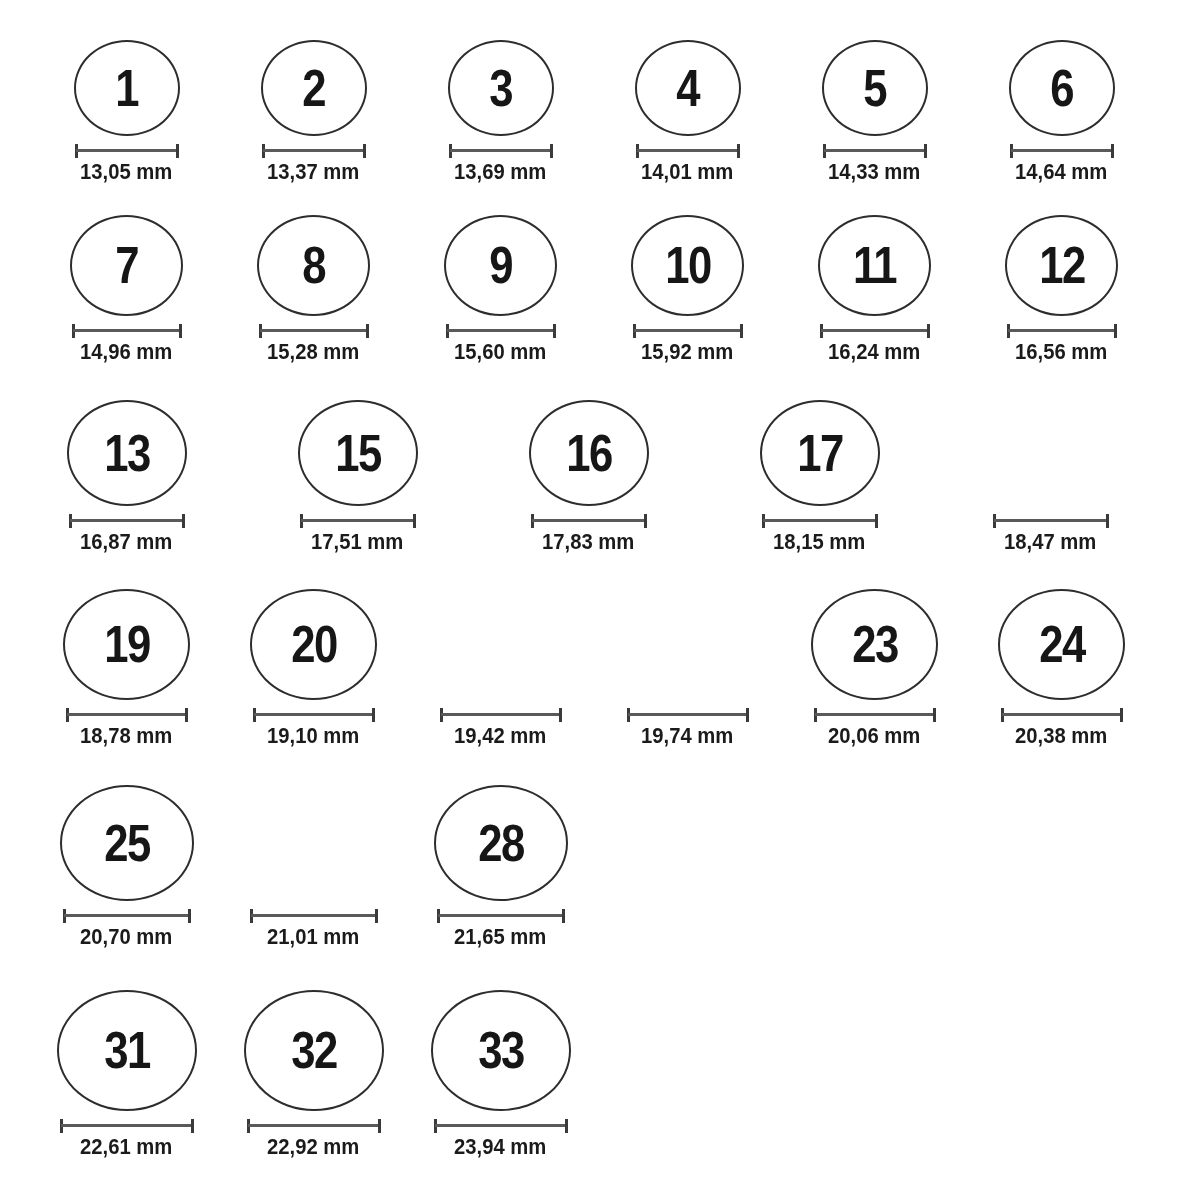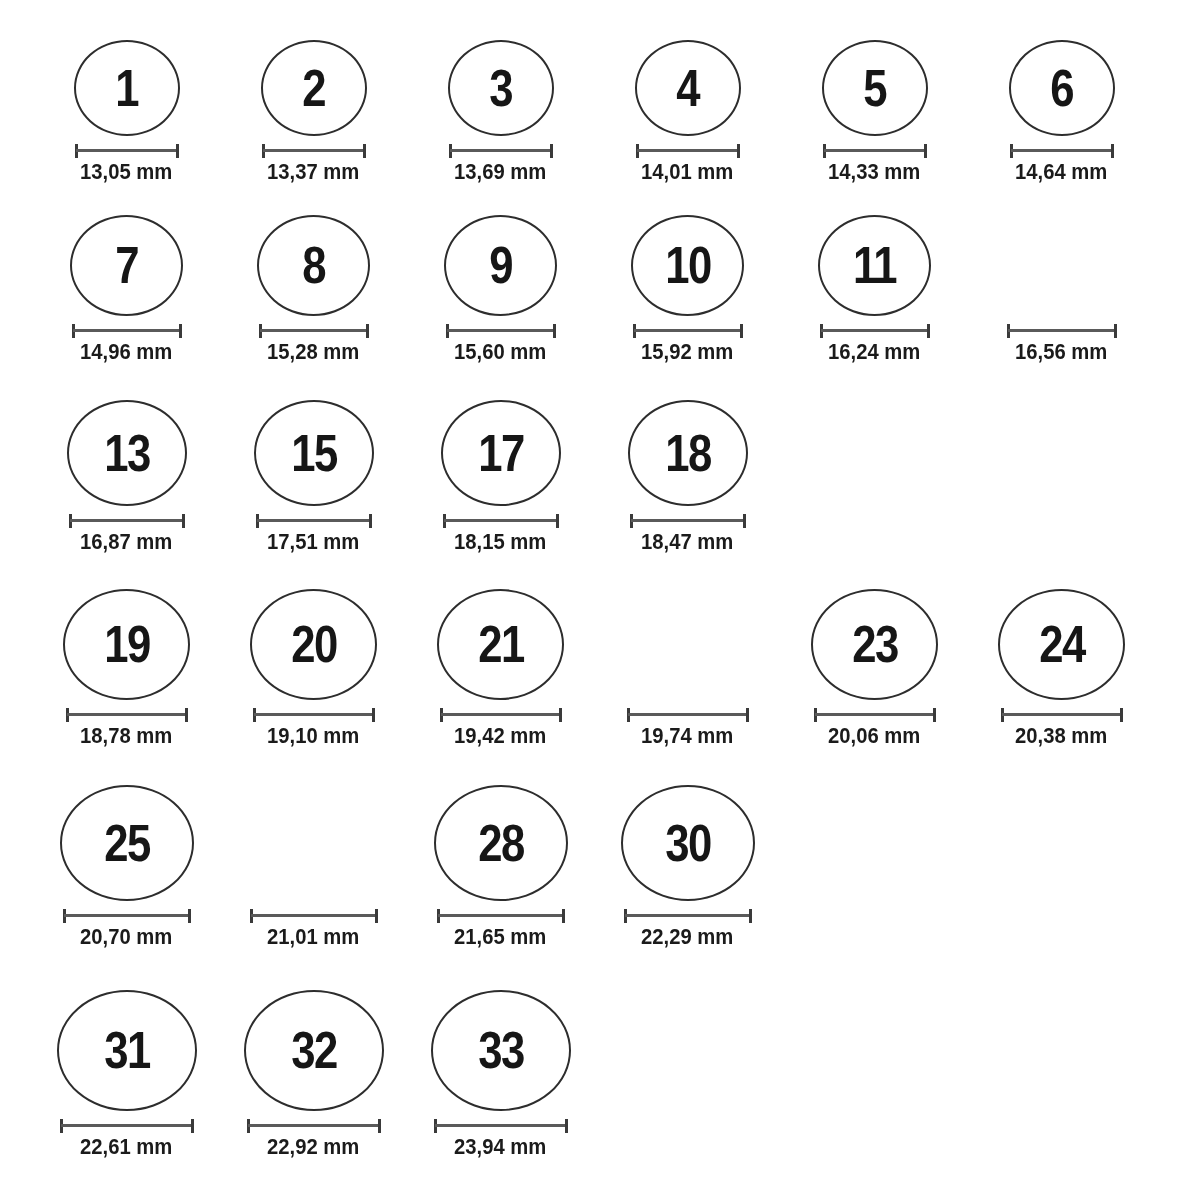--- a/index.html
+++ b/index.html
@@ -6,21 +6,21 @@
   body {
     width:1200px; height:1200px;
     background:#ffffff;
     font-family:"Liberation Sans", sans-serif;
     overflow:hidden;
   }
   .grid { padding-left:33px; padding-top:2px; }
   .row { display:flex; }
   .row-1 { height:182px; }
   .row-2 { height:180px; }
-  .row-3 { height:190px; }
+  .row-3 { height:190px;gap:44px; }
   .row-4 { height:194px; }
   .row-5 { height:201px; }
   .row-6 { height:210px; }
   .cell {
     width:187px;
     display:flex; flex-direction:column;
     align-items:center; justify-content:flex-end;
     box-sizing:border-box;
   }
   .circle {
@@ -191,20 +191,23 @@
           <span class="num">11</span>
         </div>
       <div class="measure">
           <span class="tick left"></span>
           <span class="bar"></span>
           <span class="tick right"></span>
         </div>
       <div class="label">16,24 mm</div>
     </div>
     <div class="cell">
+      <div class="circle">
+          <span class="num">12</span>
+        </div>
       <div class="measure">
           <span class="tick left"></span>
           <span class="bar"></span>
           <span class="tick right"></span>
         </div>
       <div class="label">16,56 mm</div>
     </div>
   </div>
 
   <div class="row row-3">
@@ -225,33 +228,41 @@
         </div>
       <div class="measure">
           <span class="tick left"></span>
           <span class="bar"></span>
           <span class="tick right"></span>
         </div>
       <div class="label">17,51 mm</div>
     </div>
     <div class="cell">
       <div class="circle">
+          <span class="num">16</span>
+        </div>
+      <div class="measure">
+          <span class="tick left"></span>
+          <span class="bar"></span>
+          <span class="tick right"></span>
+        </div>
+      <div class="label">17,83 mm</div>
+    </div>
+    <div class="cell">
+      <div class="circle">
           <span class="num">17</span>
         </div>
       <div class="measure">
           <span class="tick left"></span>
           <span class="bar"></span>
           <span class="tick right"></span>
         </div>
       <div class="label">18,15 mm</div>
     </div>
     <div class="cell">
-      <div class="circle">
-          <span class="num">18</span>
-        </div>
       <div class="measure">
           <span class="tick left"></span>
           <span class="bar"></span>
           <span class="tick right"></span>
         </div>
       <div class="label">18,47 mm</div>
     </div>
   </div>
 
   <div class="row row-4">
@@ -271,23 +282,20 @@
           <span class="num">20</span>
         </div>
       <div class="measure">
           <span class="tick left"></span>
           <span class="bar"></span>
           <span class="tick right"></span>
         </div>
       <div class="label">19,10 mm</div>
     </div>
     <div class="cell">
-      <div class="circle">
-          <span class="num">21</span>
-        </div>
       <div class="measure">
           <span class="tick left"></span>
           <span class="bar"></span>
           <span class="tick right"></span>
         </div>
       <div class="label">19,42 mm</div>
     </div>
     <div class="cell">
       <div class="measure">
           <span class="tick left"></span>
@@ -344,31 +352,20 @@
       <div class="circle">
           <span class="num">28</span>
         </div>
       <div class="measure">
           <span class="tick left"></span>
           <span class="bar"></span>
           <span class="tick right"></span>
         </div>
       <div class="label">21,65 mm</div>
     </div>
-    <div class="cell">
-      <div class="circle">
-          <span class="num">30</span>
-        </div>
-      <div class="measure">
-          <span class="tick left"></span>
-          <span class="bar"></span>
-          <span class="tick right"></span>
-        </div>
-      <div class="label">22,29 mm</div>
-    </div>
   </div>
 
   <div class="row row-6">
     <div class="cell">
       <div class="circle">
           <span class="num">31</span>
         </div>
       <div class="measure">
           <span class="tick left"></span>
           <span class="bar"></span>

